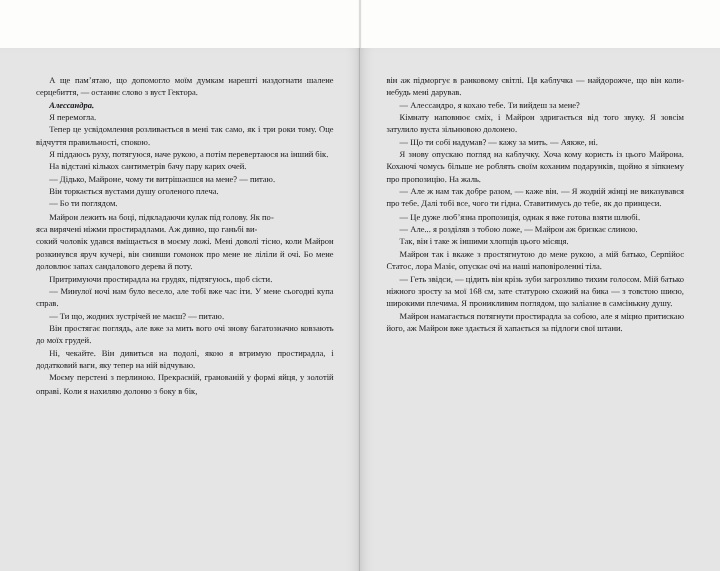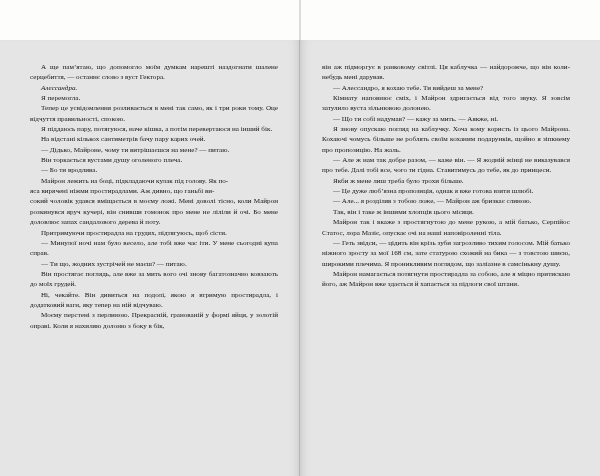--- a/index.html
+++ b/index.html
@@ -55,20 +55,21 @@
   }
   .col p {
     margin: 0;
     text-indent: 11px;
   }
   .col p.noindent {
     text-indent: 0;
   }
   .col p.italic {
     font-style: italic;
+    font-weight: bold;
   }
   .footer {
     position: absolute;
     bottom: 11px;
     font-size: 5.4px;
     letter-spacing: 0.9px;
     color: #2a2a2e;
     display: flex;
     align-items: center;
     gap: 5px;
@@ -112,25 +113,25 @@
 <body>
 
 <div class="spread">
 
   <div class="page left">
     <div class="col">
       <p>А ще пам’ятаю, що допомогло моїм думкам нарешті наздогнати шалене серцебиття, — останнє слово з вуст Гектора.</p>
       <p class="italic">Алессандра.</p>
       <p>Я перемогла.</p>
       <p>Тепер це усвідомлення розливається в мені так само, як і три роки тому. Оце відчуття правильності, спокою.</p>
-      <p>Я піддаюсь пару, потягуюся, наче кішка, а потім перевертаюся на інший бік.</p>
+      <p>Я піддаюсь руху, потягуюся, наче рукою, а потім перевертаюся на інший бік.</p>
       <p>На відстані кількох сантиметрів бачу пару карих очей.</p>
       <p>— Дідько, Майроне, чому ти витрішаєшся на мене? — питаю.</p>
       <p>Він торкається вустами душу оголеного плеча.</p>
-      <p>— Бо ти вродлива.</p>
+      <p>— Бо ти поглядом.</p>
       <p>Майрон лежить на боці, підкладаючи кулак під голову. Як по-</p>
       <p class="noindent">яса вирячені ніжми простирадлами. Аж дивно, що ганьбі ви-</p>
       <p class="noindent">сокий чоловік удався вміщається в моєму ложі. Мені доволі тісно, коли Майрон розкинувся яруч кучері, він снивши гомонок про мене не ліліли й очі. Бо мене доловлює запах сандалового дерева й поту.</p>
       <p>Притримуючи простирадла на грудях, підтягуюсь, щоб сісти.</p>
       <p>— Минулої ночі нам було весело, але тобі вже час іти. У мене сьогодні купа справ.</p>
       <p>— Ти що, жодних зустрічей не маєш? — питаю.</p>
       <p>Він простягає поглядь, але вже за мить вого очі знову багатозначно ковзають до моїх грудей.</p>
       <p>Ні, чекайте. Він дивиться на подолі, якою я втримую простирадла, і додатковий вагн, яку тепер на ній відчуваю.</p>
       <p>Моєму перстені з перлиною. Прекрасній, гранованій у формі яйця, у золотій оправі. Коли я нахиляю долоню з боку в бік,</p>
     </div>
@@ -147,21 +148,20 @@
   <div class="gutter"></div>
 
   <div class="page right">
     <div class="col">
       <p class="noindent">він аж підморгує в ранковому світлі. Ця каблучка — найдорожче, що він коли-небудь мені дарував.</p>
       <p>— Алессандро, я кохаю тебе. Ти вийдеш за мене?</p>
       <p>Кімнату наповнює сміх, і Майрон здригається від того звуку. Я зовсім затулило вуста зільнювою долонею.</p>
       <p>— Що ти собі надумав? — кажу за мить. — Аякже, ні.</p>
       <p>Я знову опускаю погляд на каблучку. Хоча кому користь із цього Майрона. Кохаючі чомусь більше не роблять своїм коханим подарунків, щойно я зіпкнему про пропозицію. На жаль.</p>
       <p>— Але ж нам так добре разом, — каже він. — Я жодній жінці не виказувався про тебе. Далі тобі все, чого ти гідна. Ставитимусь до тебе, як до принцеси.</p>
-      <p>Якби ж мене лиш треба було трохи більше.</p>
       <p>— Це дуже люб’язна пропозиція, однак я вже готова взяти шлюбі.</p>
       <p>— Але... я розділяв з тобою ложе, — Майрон аж бризкає слиною.</p>
       <p>Так, він і таке ж іншими хлопців цього місяця.</p>
       <p>Майрон так і вкаже з простягнутою до мене рукою, а мій батько, Серпійос Статос, лора Мазіє, опускає очі на наші наповіроленні тіла.</p>
       <p>— Геть звідси, — цідить він крізь зуби загрозливо тихим голосом. Мій батько ніжного зросту за мої 168 см, зате статурою схожий на бика — з товстою шиєю, широкими плечима. Я проникливим поглядом, що заліазне в самсінькну душу.</p>
       <p>Майрон намагається потягнути простирадла за собою, але я міцно притискаю його, аж Майрон вже здається й хапається за підлоги свої штани.</p>
     </div>
 
     <div class="footer right">
       <span class="ft-text">ТРІША ЛЕВЕНСЕЛЛЕР</span>

